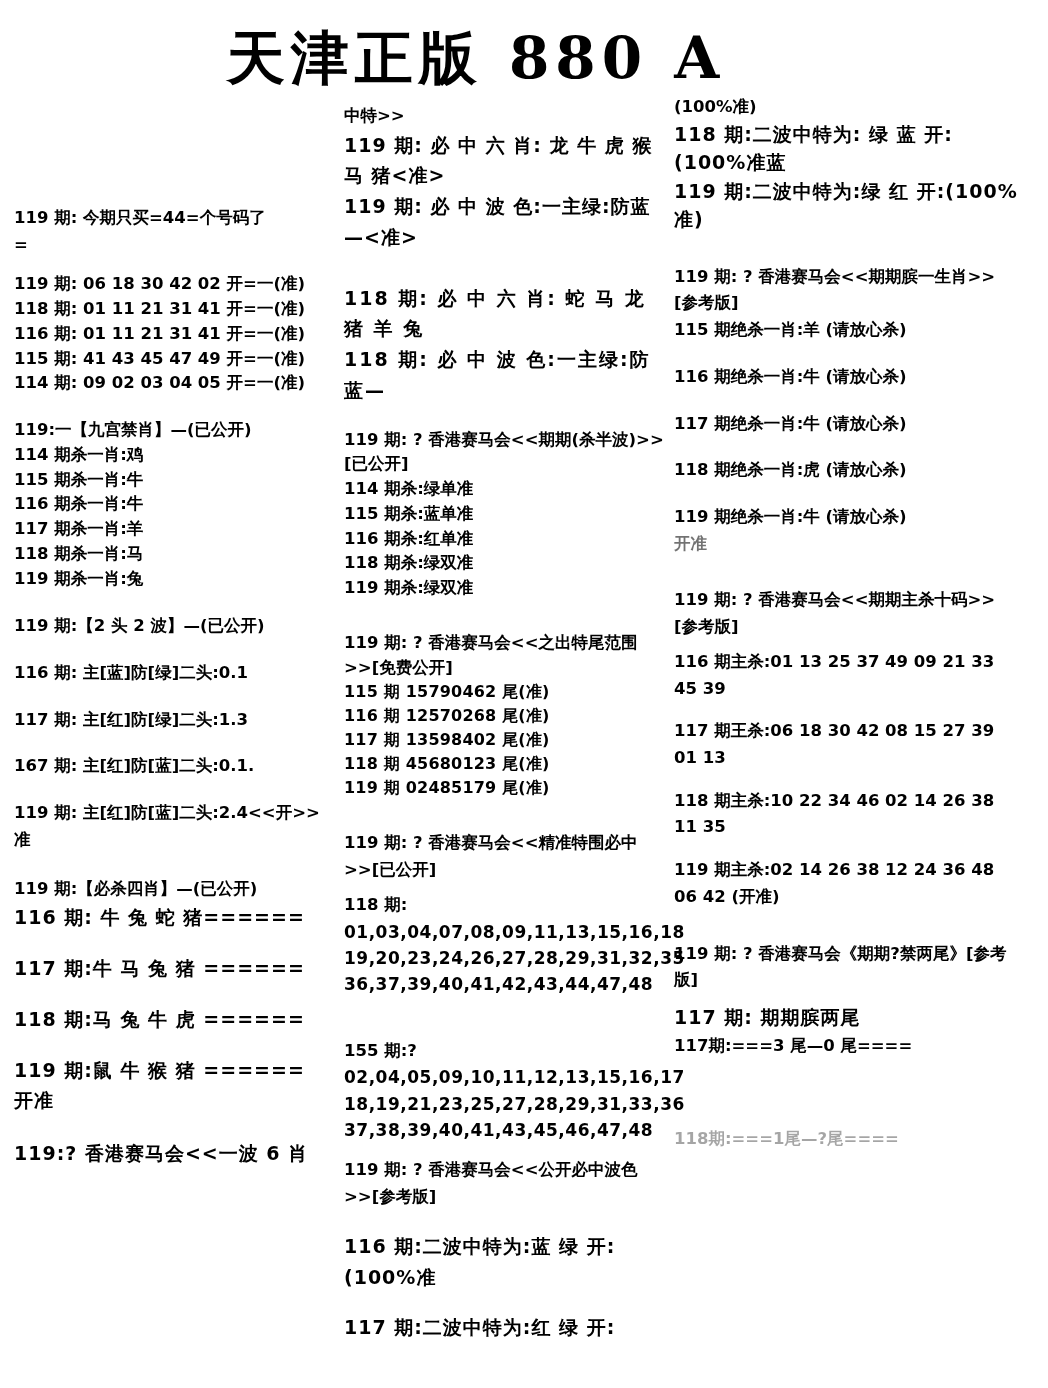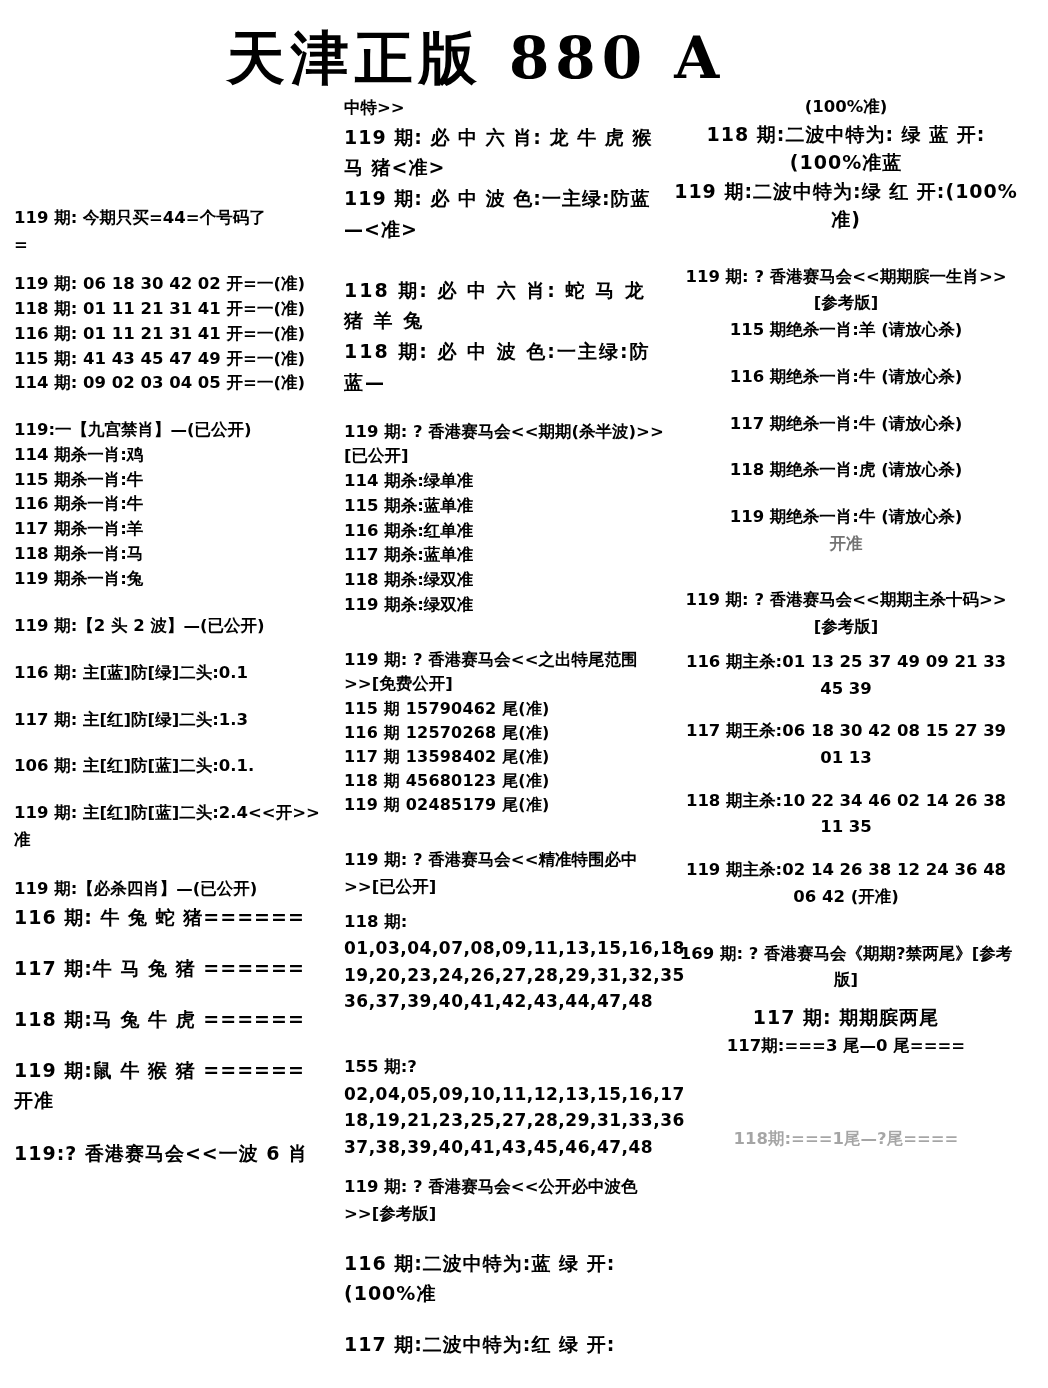--- a/index.html
+++ b/index.html
@@ -42,22 +42,22 @@
     width: 1048px;
   }
   .col {
     box-sizing: border-box;
     font-family: "DejaVu Sans", "Liberation Sans", sans-serif;
     font-weight: bold;
     font-size: 16.5px;
     line-height: 1.62;
   }
   .col1 { width: 330px; padding-right: 10px; padding-top: 110px; }
-  .col2 { width: 330px; padding-right: 10px; padding-top: 0px; }
-  .col3 { width: 344px; padding-top: 0px; text-align: center; }
+  .col2 { width: 330px; padding-right: 10px; padding-top: 0px; margin-top: 8px; }
+  .col3 { width: 344px; padding-top: 0px; }
   .blk { margin-bottom: 14px; }
   .ln { white-space: pre-wrap; }
   .tight { line-height: 1.5; }
   .sp-sm { height: 8px; }
   .sp-md { height: 16px; }
   .sp-lg { height: 26px; }
   .big {
     font-size: 19px;
     letter-spacing: 1px;
   }
@@ -111,21 +111,21 @@
         <div class="ln">118 期杀一肖:马</div>
         <div class="ln">119 期杀一肖:兔</div>
       </div>
 
       <div class="sp-sm"></div>
 
       <div class="blk">
         <div class="ln">119 期:【2 头 2 波】—(已公开)</div>
         <div class="ln gapline">116 期: 主[蓝]防[绿]二头:0.1</div>
         <div class="ln gapline">117 期: 主[红]防[绿]二头:1.3</div>
-        <div class="ln gapline">106 期: 主[红]防[蓝]二头:0.1.</div>
+        <div class="ln gapline">167 期: 主[红]防[蓝]二头:0.1.</div>
         <div class="ln gapline">119 期: 主[红]防[蓝]二头:2.4&lt;&lt;开&gt;&gt;准</div>
       </div>
 
       <div class="sp-sm"></div>
 
       <div class="blk">
         <div class="ln">119 期:【必杀四肖】—(已公开)</div>
         <div class="ln big">116 期: 牛 兔 蛇 猪======</div>
         <div class="ln big gapline">117 期:牛 马 兔 猪 ======</div>
         <div class="ln big gapline">118 期:马 兔 牛 虎 ======</div>
@@ -156,21 +156,20 @@
         <div class="ln big spacedline">118 期: 必 中 波 色:一主绿:防蓝—</div>
       </div>
 
       <div class="sp-sm"></div>
 
       <div class="blk tight">
         <div class="ln">119 期: ? 香港赛马会&lt;&lt;期期(杀半波)&gt;&gt;[已公开]</div>
         <div class="ln">114 期杀:绿单准</div>
         <div class="ln">115 期杀:蓝单准</div>
         <div class="ln">116 期杀:红单准</div>
-        <div class="ln">117 期杀:蓝单准</div>
         <div class="ln">118 期杀:绿双准</div>
         <div class="ln">119 期杀:绿双准</div>
       </div>
 
       <div class="sp-md"></div>
 
       <div class="blk tight">
         <div class="ln">119 期: ? 香港赛马会&lt;&lt;之出特尾范围&gt;&gt;[免费公开]</div>
         <div class="ln num">115 期 15790462 尾(准)</div>
         <div class="ln num">116 期 12570268 尾(准)</div>
@@ -233,21 +232,21 @@
         <div class="ln">117 期王杀:06 18 30 42 08 15 27 39 01 13</div>
         <div class="sp-md"></div>
         <div class="ln">118 期主杀:10 22 34 46 02 14 26 38 11 35</div>
         <div class="sp-md"></div>
         <div class="ln">119 期主杀:02 14 26 38 12 24 36 48 06 42 (开准)</div>
       </div>
 
       <div class="sp-md"></div>
 
       <div class="blk">
-        <div class="ln">169 期: ? 香港赛马会《期期?禁两尾》[参考版]</div>
+        <div class="ln">119 期: ? 香港赛马会《期期?禁两尾》[参考版]</div>
         <div class="sp-sm"></div>
         <div class="ln big">117 期: 期期膑两尾</div>
         <div class="ln">117期:===3 尾—0 尾====</div>
       </div>
 
       <div class="sp-lg"></div>
       <div class="sp-lg"></div>
 
       <div class="blk">
         <div class="ln xfaint">118期:===1尾—?尾====</div>

